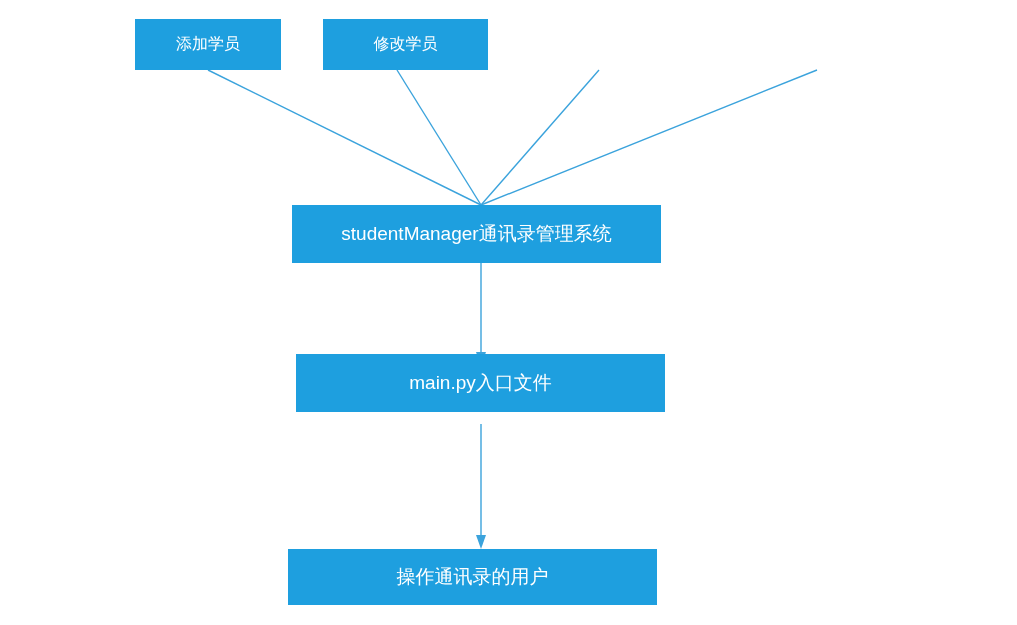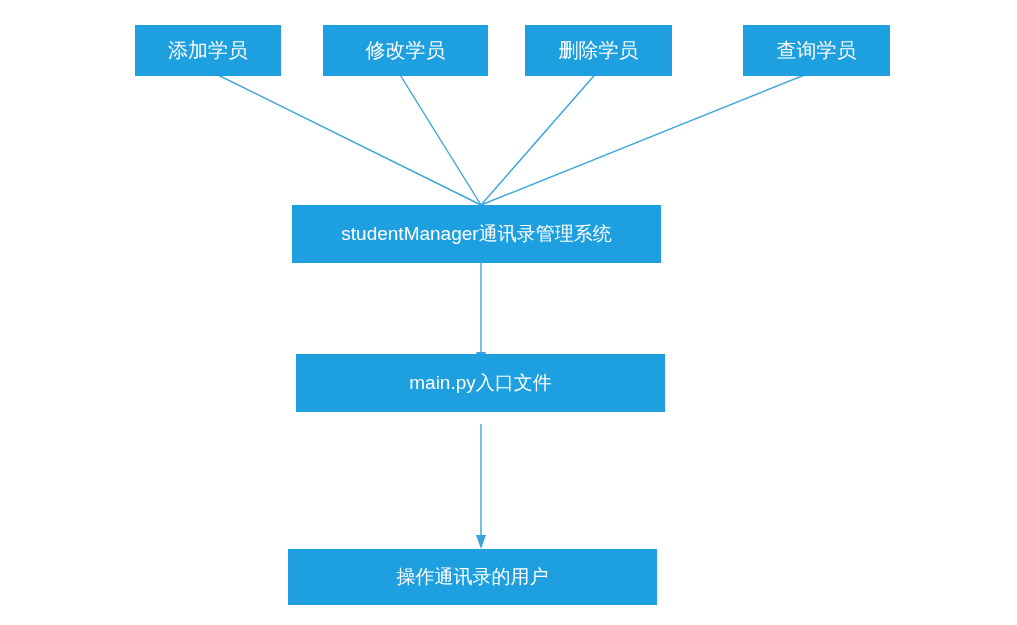--- a/index.html
+++ b/index.html
@@ -35,21 +35,21 @@
   .node {
     position: absolute;
     background: var(--node-fill);
     color: var(--node-text);
     display: flex;
     align-items: center;
     justify-content: center;
     text-align: center;
     white-space: nowrap;
   }
-  .node-small { font-size: 20px; margin-top: 6px; }
+  .node-small { font-size: 16px; }
   .node-wide  { font-size: 19px; }
   #node-add    { left: 135px; top: 19px;  width: 146px; height: 51px; }
   #node-modify { left: 323px; top: 19px;  width: 165px; height: 51px; }
   #node-delete { left: 525px; top: 19px;  width: 147px; height: 51px; }
   #node-query  { left: 743px; top: 19px;  width: 147px; height: 51px; }
   #node-system { left: 292px; top: 205px; width: 369px; height: 58px; }
   #node-entry  { left: 296px; top: 354px; width: 369px; height: 58px; }
   #node-user   { left: 288px; top: 549px; width: 369px; height: 56px; }
 </style>
 </head>
@@ -72,27 +72,21 @@
   </svg>
 
   <div id="node-add" class="node node-small">
     <span>添加学员</span>
   </div>
 
   <div id="node-modify" class="node node-small">
     <span>修改学员</span>
   </div>
 
-  <div id="node-delete" class="node node-small">
-    <span>删除学员</span>
-  </div>
 
-  <div id="node-query" class="node node-small">
-    <span>查询学员</span>
-  </div>
 
   <div id="node-system" class="node node-wide">
     <span>studentManager通讯录管理系统</span>
   </div>
 
   <div id="node-entry" class="node node-wide">
     <span>main.py入口文件</span>
   </div>
 
   <div id="node-user" class="node node-wide">

